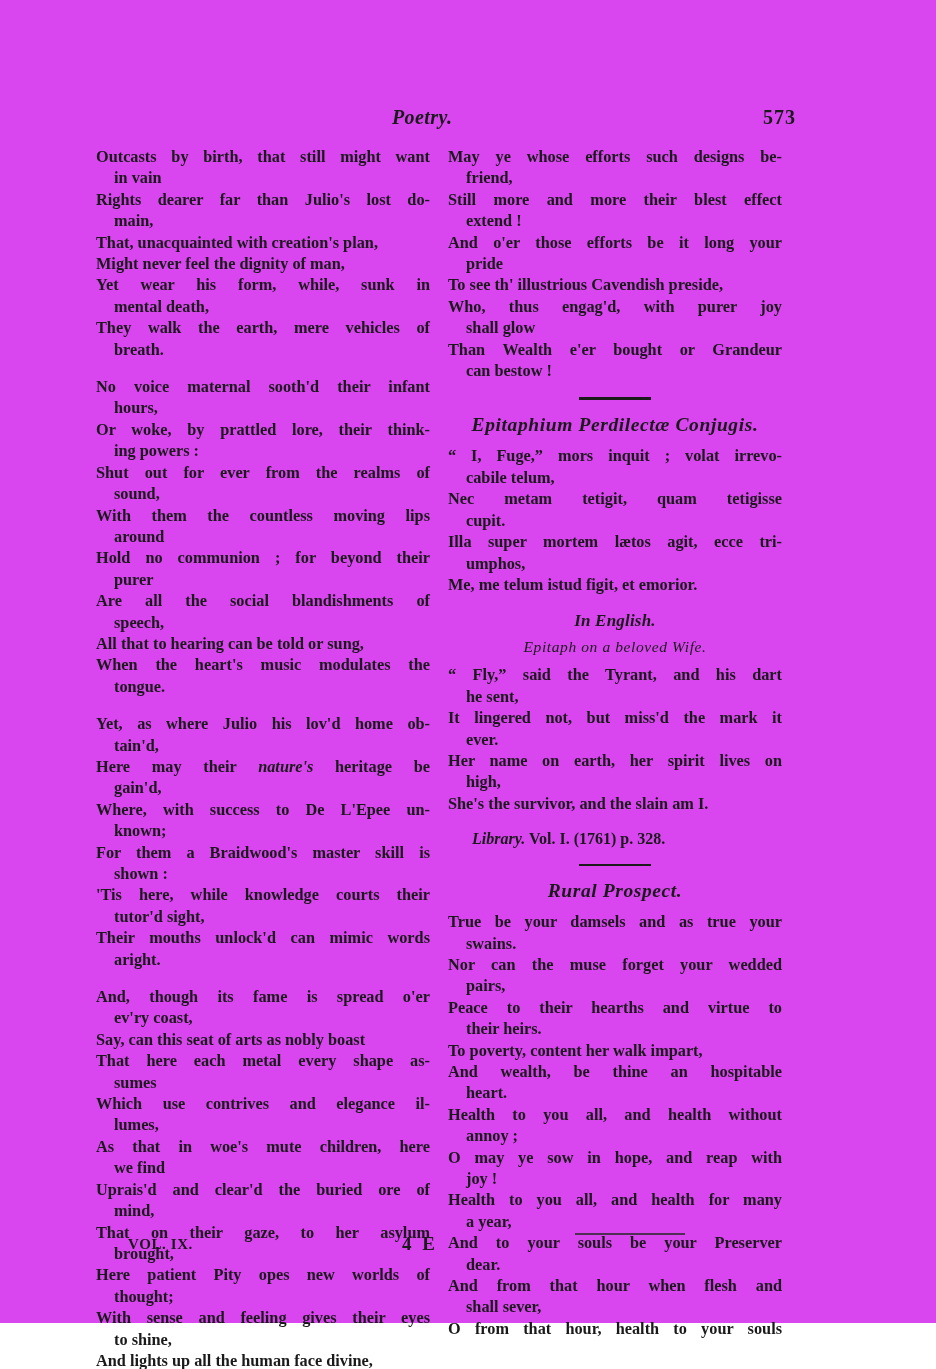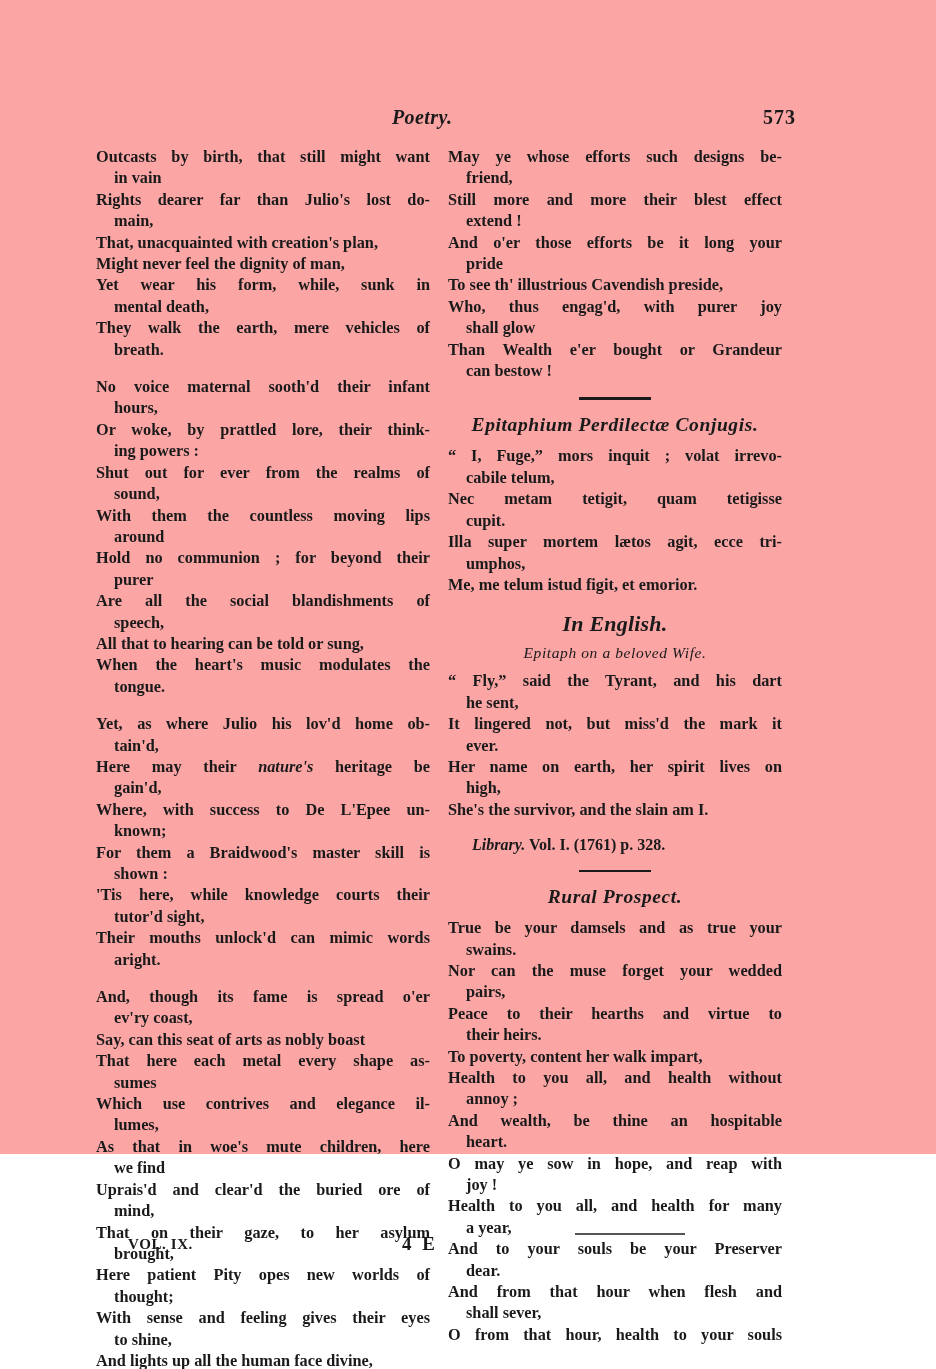--- a/index.html
+++ b/index.html
@@ -13,22 +13,22 @@
     font-family: "Liberation Serif", "DejaVu Serif", serif;
     color: #1a1a1a;
     position: relative;
     overflow: hidden;
   }
 
   .page {
     position: absolute;
     left: 0; top: 0;
     width: 936px;
-    height: 1154px;
-    background: #fca5a5;
+    height: 1323px;
+    background: #d946ef;
     text-decoration: underline;
   }
 
   
   .runhead {
     position: absolute;
     left: 96px;
     top: 106px;
     width: 700px;
     height: 26px;
@@ -99,21 +99,21 @@
   .sec-rule.thin { height: 2px; }
   .sec-head {
     text-align: center;
     font-style: italic;
     font-weight: bold;
     font-size: 19.5px;
     letter-spacing: .6px;
     margin: 0 0 9px 0;
   }
   .sec-head.sub {
-    font-size: 22px;
+    font-size: 17px;
     letter-spacing: .2px;
     margin: 6px 0 7px 0;
   }
   .sec-head.small {
     font-size: 15.5px;
     font-weight: normal;
     margin: 2px 0 8px 0;
   }
   .citation {
     text-align: left;
@@ -250,22 +250,22 @@
 
       <div class="sec-rule thin"></div>
 
       <div class="sec-head">Rural Prospect.</div>
       <div>
           <div class="stanza">
             <p class="ln">True be your damsels and as true your<span class="ro">swains.</span></p>
             <p class="ln">Nor can the muse forget your wedded<span class="ro">pairs,</span></p>
             <p class="ln">Peace to their hearths and virtue to<span class="ro">their heirs.</span></p>
             <p class="ln noj">To poverty, content her walk impart,</p>
+            <p class="ln">And wealth, be thine an hospitable<span class="ro">heart.</span></p>
             <p class="ln">Health to you all, and health without<span class="ro">annoy ;</span></p>
-            <p class="ln">And wealth, be thine an hospitable<span class="ro">heart.</span></p>
             <p class="ln">O may ye sow in hope, and reap with<span class="ro">joy !</span></p>
             <p class="ln">Health to you all, and health for many<span class="ro">a year,</span></p>
             <p class="ln">And to your souls be your Preserver<span class="ro">dear.</span></p>
             <p class="ln">And from that hour when flesh and<span class="ro">shall sever,</span></p>
             <p class="ln">O from that hour, health to your souls</p>
           </div>
         </div>
 
     </div>
   </div>

